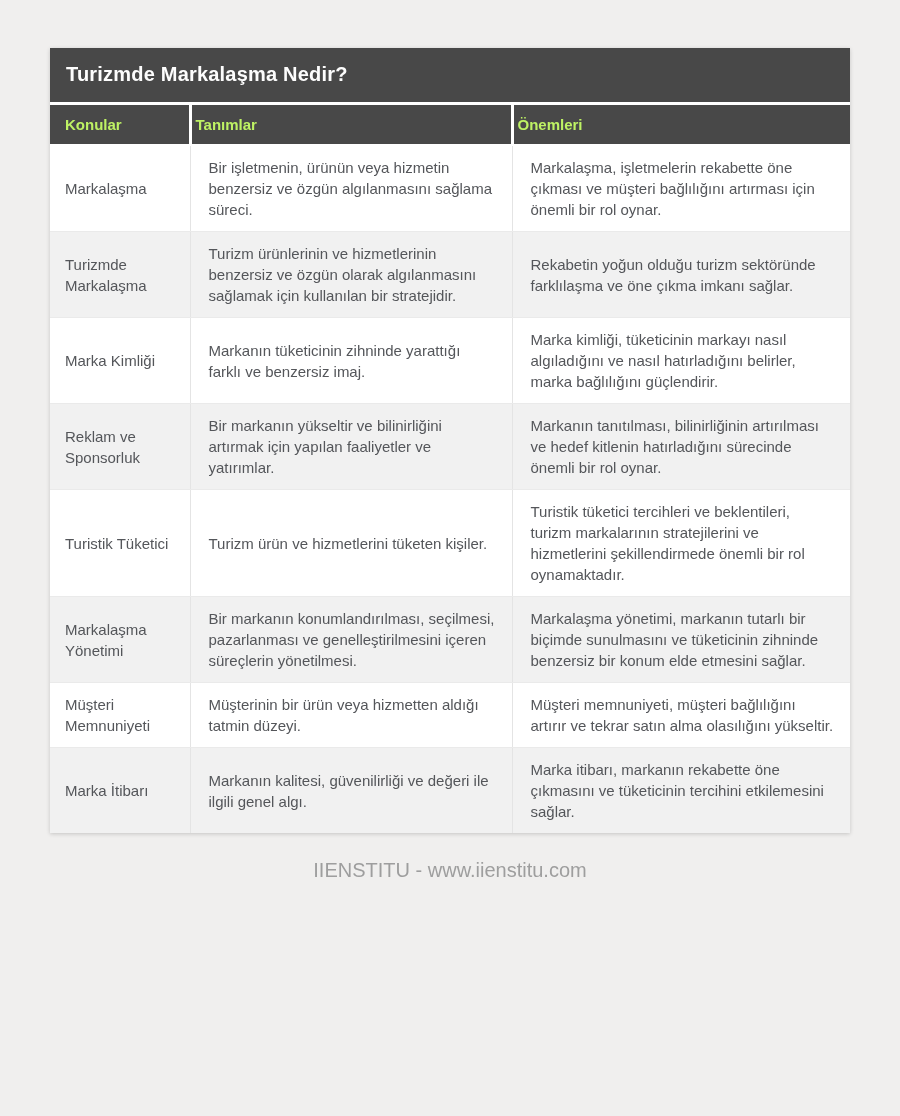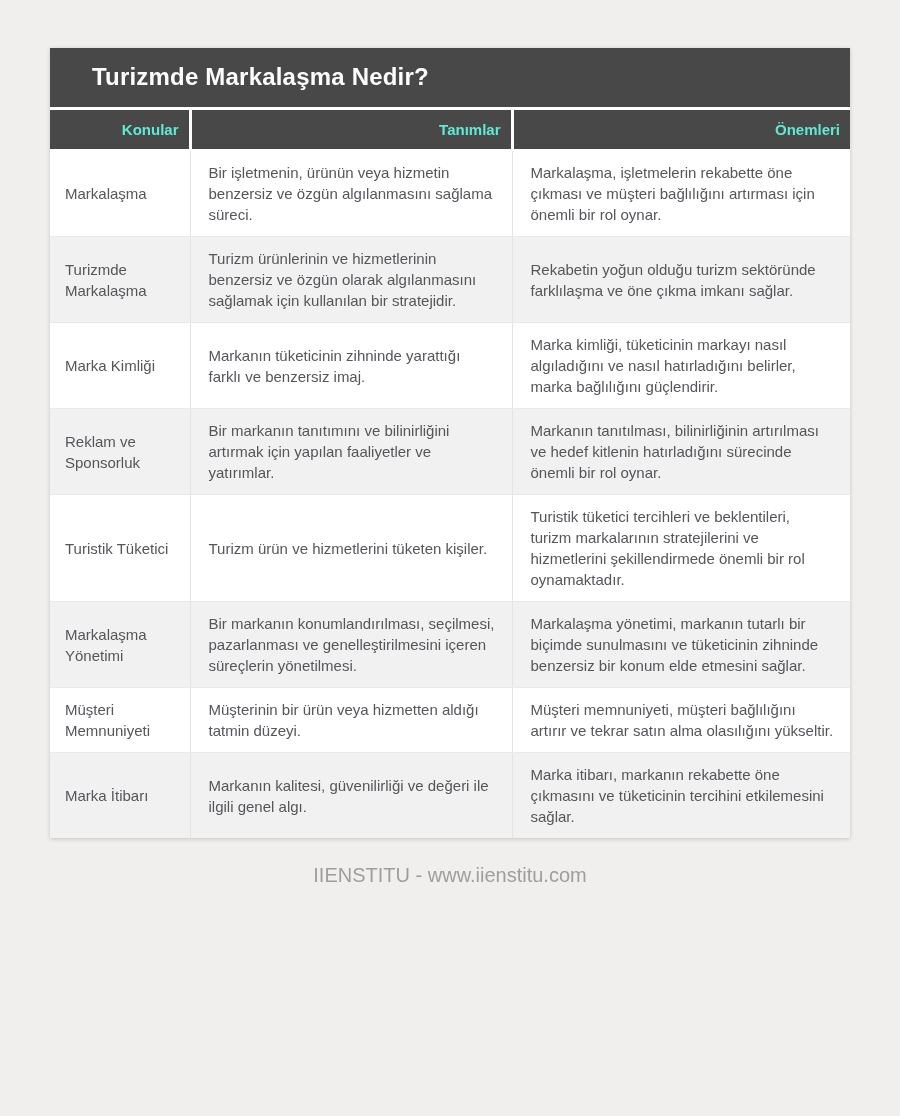--- a/index.html
+++ b/index.html
@@ -20,36 +20,35 @@
     background: #ffffff;
     box-shadow: 0 1px 4px rgba(0,0,0,0.18);
   }
   .title-bar {
     background: #484848;
     padding: 15px 16px 16px 16px;
     border-bottom: 3px solid #ffffff;
   }
   .title-bar h1 {
     color: #fdfdfd;
-    font-size: 24px;
+    font-size: 20px;
     font-weight: bold;
     letter-spacing: 0.2px;
-    margin-left: 26px;
   }
   table {
     width: 100%;
     border-collapse: collapse;
     table-layout: fixed;
   }
   thead th {
     background: #484848;
-    color: #5eead4;
+    color: #bef264;
     font-size: 15px;
     font-weight: bold;
-    text-align: right;
+    text-align: left;
     padding: 11px 10px 11px 15px;
     border-right: 3px solid #ffffff;
     border-bottom: 2px solid #ffffff;
   }
   thead th:nth-child(2),
   thead th:nth-child(3) { padding-left: 4px; }
   thead th:last-child { border-right: none; }
   col.c-topic { width: 140px; }
   col.c-def   { width: 322px; }
   col.c-imp   { width: 338px; }
@@ -111,21 +110,21 @@
           <td>Turizm ürünlerinin ve hizmetlerinin benzersiz ve özgün olarak algılanmasını sağlamak için kullanılan bir stratejidir.</td>
           <td>Rekabetin yoğun olduğu turizm sektöründe farklılaşma ve öne çıkma imkanı sağlar.</td>
         </tr>
         <tr>
           <td>Marka Kimliği</td>
           <td>Markanın tüketicinin zihninde yarattığı farklı ve benzersiz imaj.</td>
           <td>Marka kimliği, tüketicinin markayı nasıl algıladığını ve nasıl hatırladığını belirler, marka bağlılığını güçlendirir.</td>
         </tr>
         <tr>
           <td>Reklam ve Sponsorluk</td>
-          <td>Bir markanın tanıtımını ve bilinirliğini artırmak için yapılan faaliyetler ve yatırımlar.</td>
+          <td>Bir markanın yükseltir ve bilinirliğini artırmak için yapılan faaliyetler ve yatırımlar.</td>
           <td>Markanın tanıtılması, bilinirliğinin artırılması ve hedef kitlenin hatırladığını sürecinde önemli bir rol oynar.</td>
         </tr>
         <tr>
           <td>Turistik Tüketici</td>
           <td>Turizm ürün ve hizmetlerini tüketen kişiler.</td>
           <td>Turistik tüketici tercihleri ve beklentileri, turizm markalarının stratejilerini ve hizmetlerini şekillendirmede önemli bir rol oynamaktadır.</td>
         </tr>
         <tr>
           <td>Markalaşma Yönetimi</td>
           <td>Bir markanın konumlandırılması, seçilmesi, pazarlanması ve genelleştirilmesini içeren süreçlerin yönetilmesi.</td>

